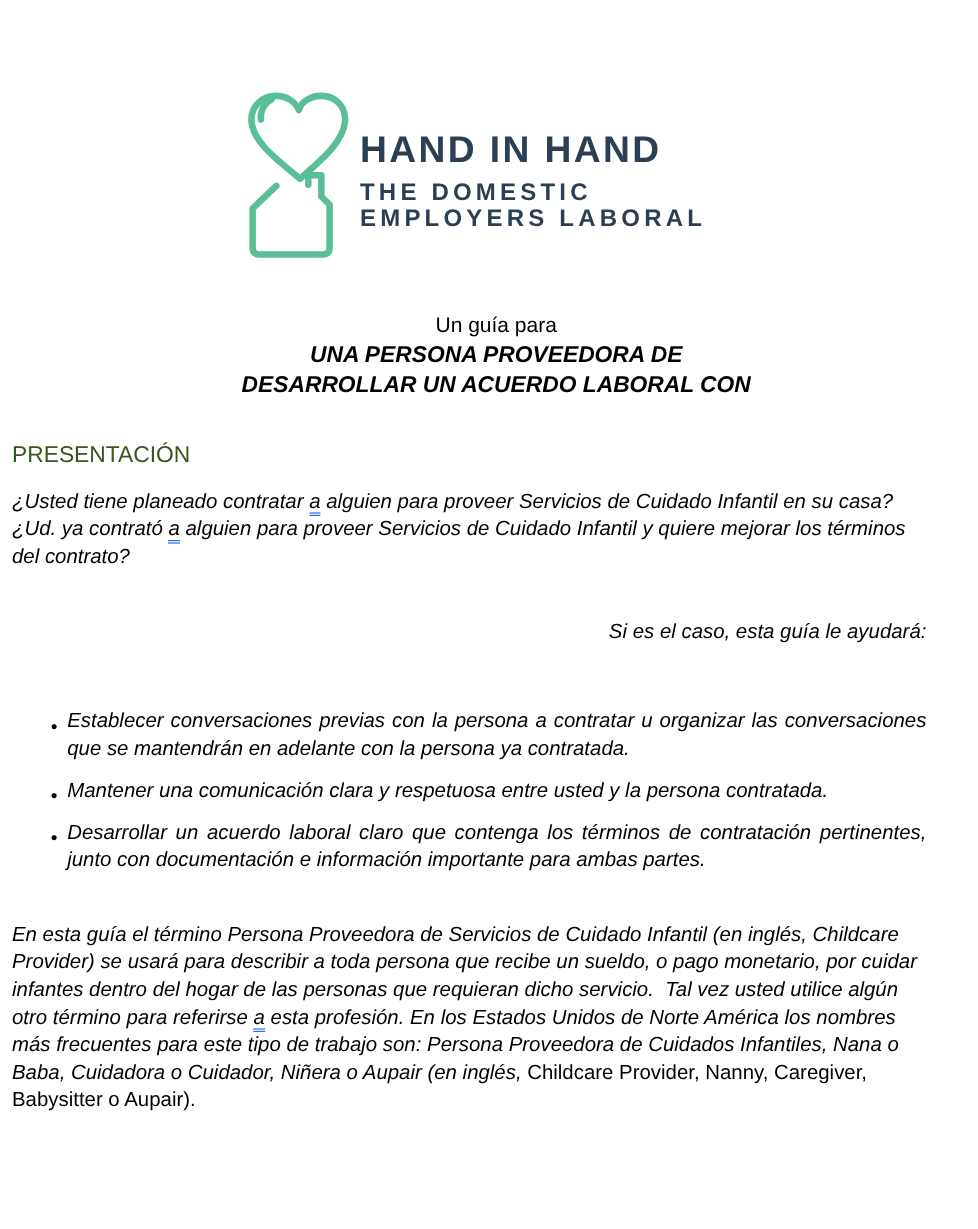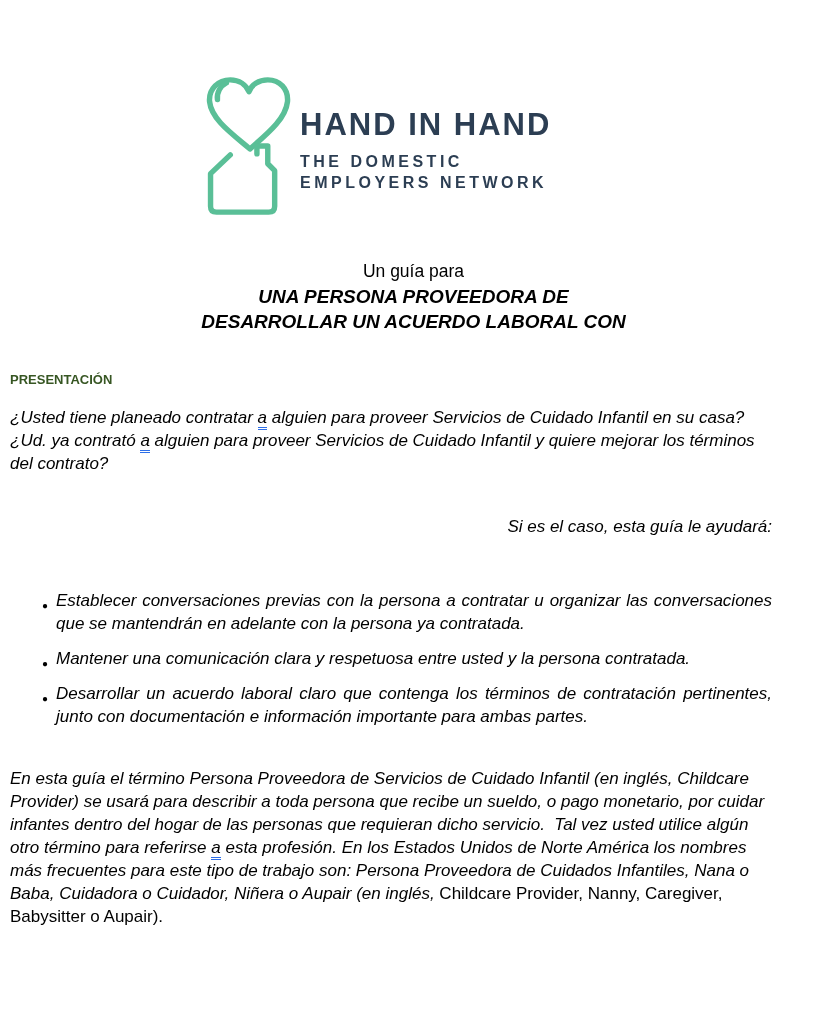--- a/index.html
+++ b/index.html
@@ -18,32 +18,32 @@
     overflow:hidden;
     margin:10px auto;
   }
 
   
   .logo-icon{position:absolute;left:203px;top:62px;width:95px;height:148px;}
   .logo-icon svg{display:block;width:95px;height:148px;}
   .logo-icon path{fill:none;stroke:var(--brand-green);stroke-width:5.5;stroke-linecap:round;stroke-linejoin:round;}
   .logo-text{position:absolute;left:300px;top:100px;color:var(--brand-navy);}
   .brand{font-size:31px;line-height:30px;font-weight:700;letter-spacing:2px;white-space:nowrap;}
-  .tagline{font-size:16px;line-height:21px;font-weight:700;letter-spacing:3.5px;white-space:nowrap;}
+  .tagline{font-size:20px;line-height:21px;font-weight:700;letter-spacing:3.5px;white-space:nowrap;}
   .tagline.first{margin-top:11px;}
 
   
   .title-block{position:absolute;left:0;top:249px;width:815px;text-align:center;padding-left:12px;}
   .title-intro{font-size:17.5px;line-height:25px;}
   .title-main{font-size:19px;line-height:25px;font-weight:700;font-style:italic;}
 
   
   .section-heading{
     position:absolute;left:10px;top:359px;
-    font-size:13px;line-height:22px;font-weight:700;
+    font-size:19px;line-height:22px;font-weight:400;
     color:var(--heading-green);
   }
 
   
   .body{
     position:absolute;left:10px;width:762px;
     font-size:17px;line-height:23px;
     font-style:italic;
   }
   .para1{top:396px;}
@@ -75,21 +75,21 @@
   <div class="logo-icon">
     <svg viewBox="0 0 95 150" aria-hidden="true">
       <path d="M47,78 C28,62 8,48 6,30 C5,17 15,8 27,8 C36,8 43,13 46,20 C48,13 56,8 65,8 C77,8 86,17 85,30 C83,48 64,63 47,78"></path>
       <path d="M14,28 C13,21 17,14 23,11"></path>
       <path d="M27,84 L7,103 L7,136 Q7,142 13,142 L66,142 Q72,142 72,136 L72,100 L65,93 L65,75 L54,75 L54,83"></path>
     </svg>
   </div>
   <div class="logo-text">
     <div class="brand">HAND IN HAND</div>
     <div class="tagline first">THE DOMESTIC</div>
-    <div class="tagline">EMPLOYERS NETWORK</div>
+    <div class="tagline">EMPLOYERS LABORAL</div>
   </div>
 
   <div class="title-block">
     <div class="title-intro">Un guía para</div>
     <div class="title-main">UNA PERSONA PROVEEDORA DE</div>
     <div class="title-main">DESARROLLAR UN ACUERDO LABORAL CON</div>
   </div>
 
   <h2 class="section-heading">PRESENTACIÓN</h2>
 

